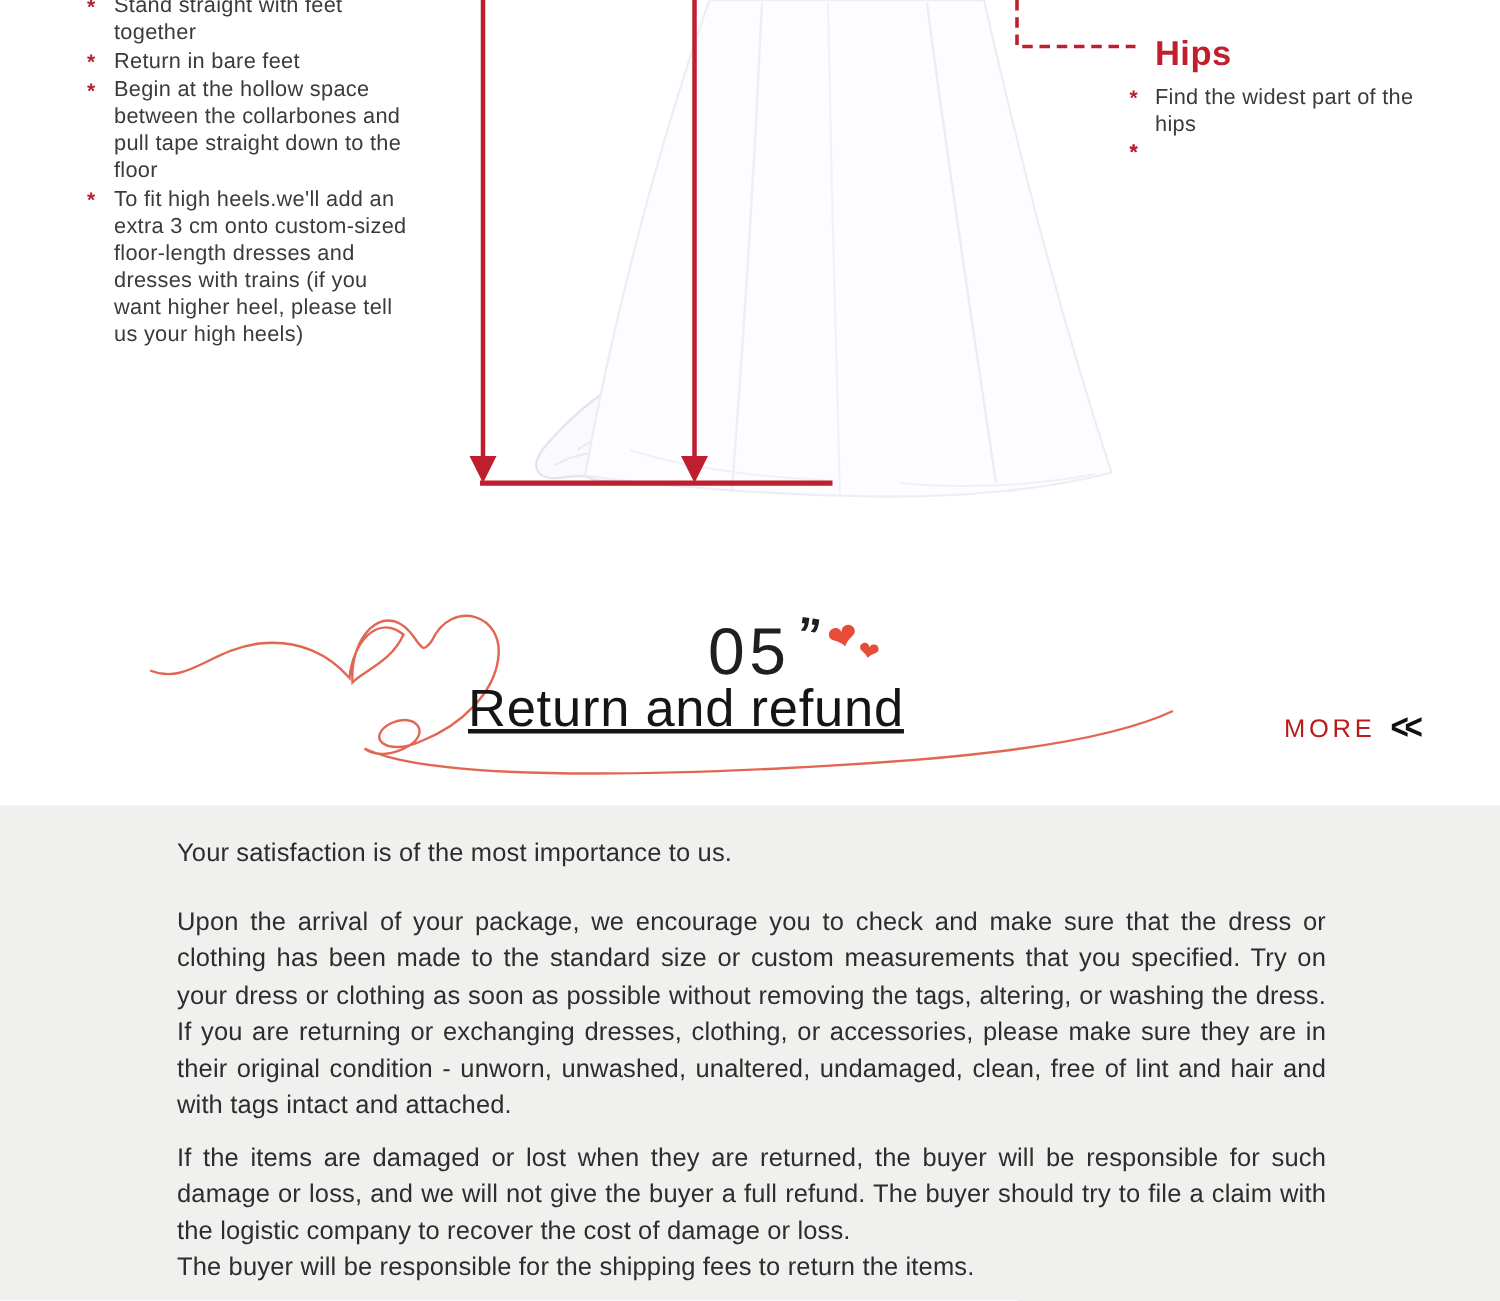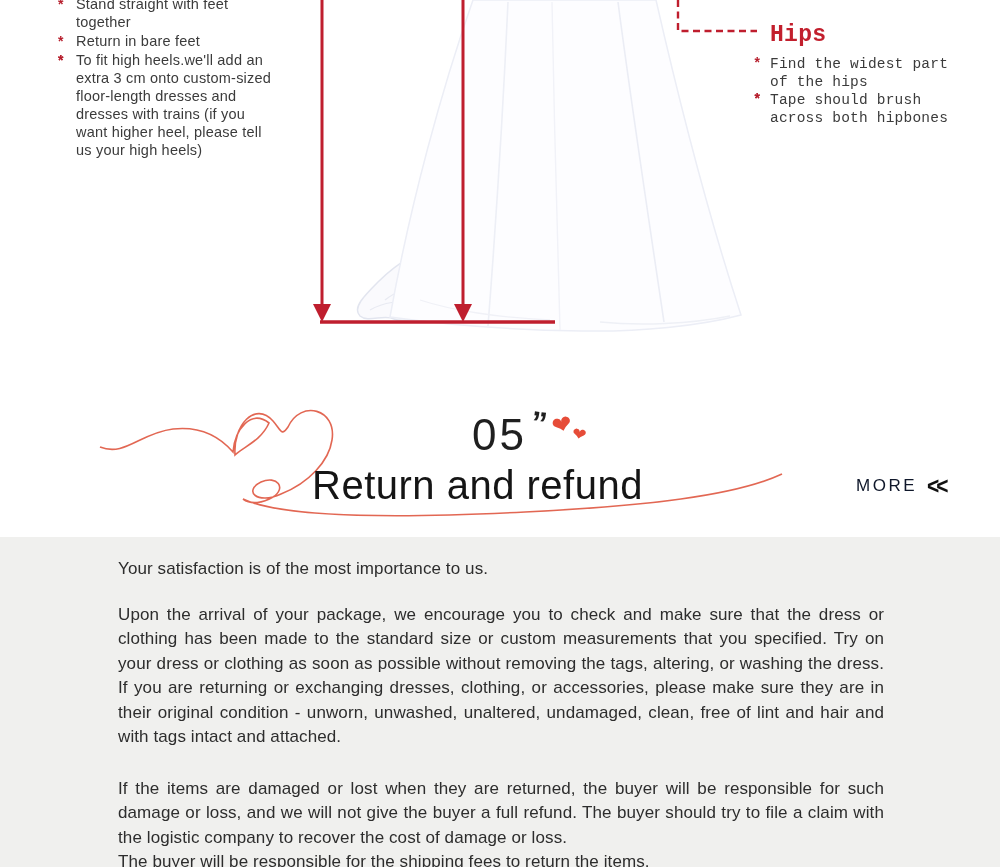--- a/index.html
+++ b/index.html
@@ -9,69 +9,70 @@
 
   
   .tips-left { position:absolute; left:58px; top:-5px; width:218px; }
   .tips-list { list-style:none; }
   .tips-list li { position:relative; padding-left:18px; font-size:14.5px; line-height:18px;
                   color:#3b3b3b; letter-spacing:0.2px; margin-bottom:1px; }
   .ast { position:absolute; left:0; top:0; color:#b7202e; font-size:14px; font-weight:bold; }
 
   .dress-wrap { position:absolute; left:300px; top:0; width:470px; height:340px; }
 
-  .hips-block { position:absolute; left:753px; top:22px; width:208px;font-family:Liberation Mono, monospace; }
+  .hips-block { position:absolute; left:753px; top:22px; width:208px; }
   .hips-title { color:#c21f2d; font-size:23px; font-weight:bold; letter-spacing:0.3px;
                 margin-left:17px; margin-bottom:8px; }
   .hips-list { list-style:none; }
   .hips-list li { position:relative; padding-left:17px; font-size:14.5px; line-height:17.5px;
                   color:#3b3b3b; letter-spacing:0.2px; margin-bottom:1px; }
 
   
   .scribble { position:absolute; left:85px; top:395px; width:720px; height:135px; }
   .sec-number { position:absolute; left:472px; top:410px; font-size:44px; font-weight:300;
                 color:#1f1f1f; letter-spacing:3px;text-align:center; }
   .sec-quote { position:absolute; left:531px; top:405px; font-size:32px; color:#1f1f1f;
                font-weight:bold; transform:rotate(8deg); }
   .heart { position:absolute; color:#e64c38; }
   .heart-1 { left:552px; top:411px; font-size:24px; transform:rotate(-14deg); }
   .heart-2 { left:572px; top:424px; font-size:17px; transform:rotate(10deg); }
-  .sec-title { position:absolute; left:312px; top:463px; font-size:40px; font-weight:300;
-               color:#151515; letter-spacing:0.5px; }
+  .sec-title { position:absolute; left:312px; top:453px; font-size:35px; font-weight:300;
+               color:#151515; letter-spacing:0.5px;text-decoration:underline; }
   .more-link { position:absolute; left:856px; top:474px; display:flex; align-items:center;
                gap:10px; cursor:pointer; }
-  .more-label { font-size:17px; font-weight:300; letter-spacing:2.5px; color:#0f172a;text-align:center; }
+  .more-label { font-size:17px; font-weight:300; letter-spacing:2.5px; color:#b91c1c;text-align:center; }
   .more-chevrons { font-size:21px; font-weight:bold; color:#111; letter-spacing:-3px;
                    transform:scaleY(1.15); padding-right:4px; }
 
   
   .policy { position:absolute; left:0; top:537px; width:1000px; height:330px;
             background:#f0f0ee; padding:20px 116px 0 118px; }
   .policy p { font-size:17px; line-height:24.5px; color:#2d2d2d; text-align:justify;
               letter-spacing:0.1px; }
   .p-intro { margin-bottom:21px; }
-  .p-main  { margin-bottom:27px; }
+  .p-main  { margin-bottom:10px; }
 </style>
 </head>
 <body>
 
 <div class="page">
 
   <div class="tips-left">
     <ul class="tips-list">
       <li>
         <span class="ast">*</span>
         <span>Stand straight with feet together</span>
       </li>
       <li>
         <span class="ast">*</span>
         <span>Return in bare feet</span>
       </li>
       <li>
         <span class="ast">*</span>
+        <span>Begin at the hollow space between the collarbones and pull tape straight down to the floor</span>
       </li>
       <li>
         <span class="ast">*</span>
         <span>To fit high heels.we'll add an extra 3 cm onto custom-sized floor-length dresses and dresses with trains (if you want higher heel, please tell us your high heels)</span>
       </li>
     </ul>
   </div>
 
   <div class="dress-wrap">
     <svg width="470" height="340" viewBox="0 0 470 340">
@@ -108,21 +109,20 @@
     <ul class="hips-list">
       <li>
         <span class="ast">*</span>
         <span>Find the widest part of the hips</span>
       </li>
       <li>
         <span class="ast">*</span>
       </li>
       <li>
         <span class="ast">*</span>
-        <span>Tape should brush across both hipbones</span>
       </li>
     </ul>
   </div>
 
   <svg class="scribble" viewBox="0 0 720 135">
     <path d="M 15,52 C 40,62 55,38 88,34 C 115,31 135,42 148,57
              C 150,34 166,14 184,28 C 176,46 158,52 150,60
              C 148,30 170,6 188,26 C 196,35 196,42 203,32
              C 216,4 252,14 247,45 C 244,66 224,88 196,99
              C 172,110 158,96 176,87 C 192,80 202,93 188,102

